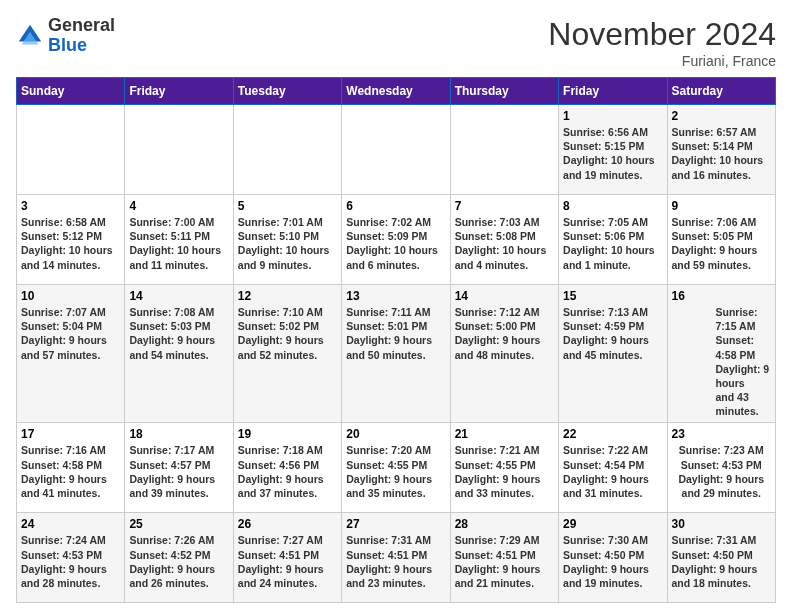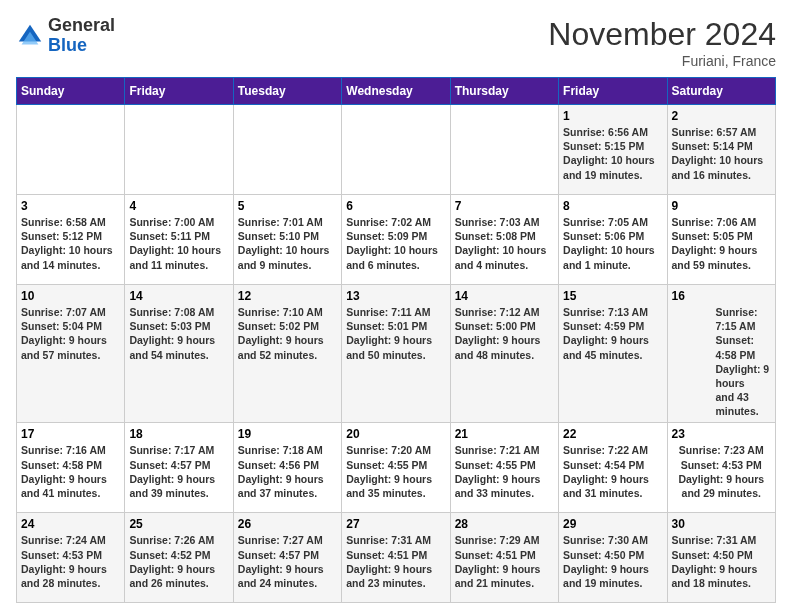--- a/index.html
+++ b/index.html
@@ -307,21 +307,21 @@
         <td>
           <span class="day-num">25</span>
           <div class="day-info" style="white-space: pre-line;">Sunrise: 7:26 AM
 Sunset: 4:52 PM
 Daylight: 9 hours
 and 26 minutes.</div>
         </td>
         <td>
           <span class="day-num">26</span>
           <div class="day-info" style="white-space: pre-line;">Sunrise: 7:27 AM
-Sunset: 4:57 PM
+Sunset: 4:51 PM
 Daylight: 9 hours
 and 24 minutes.</div>
         </td>
         <td>
           <span class="day-num">27</span>
           <div class="day-info" style="white-space: pre-line;">Sunrise: 7:31 AM
 Sunset: 4:51 PM
 Daylight: 9 hours
 and 23 minutes.</div>
         </td>

